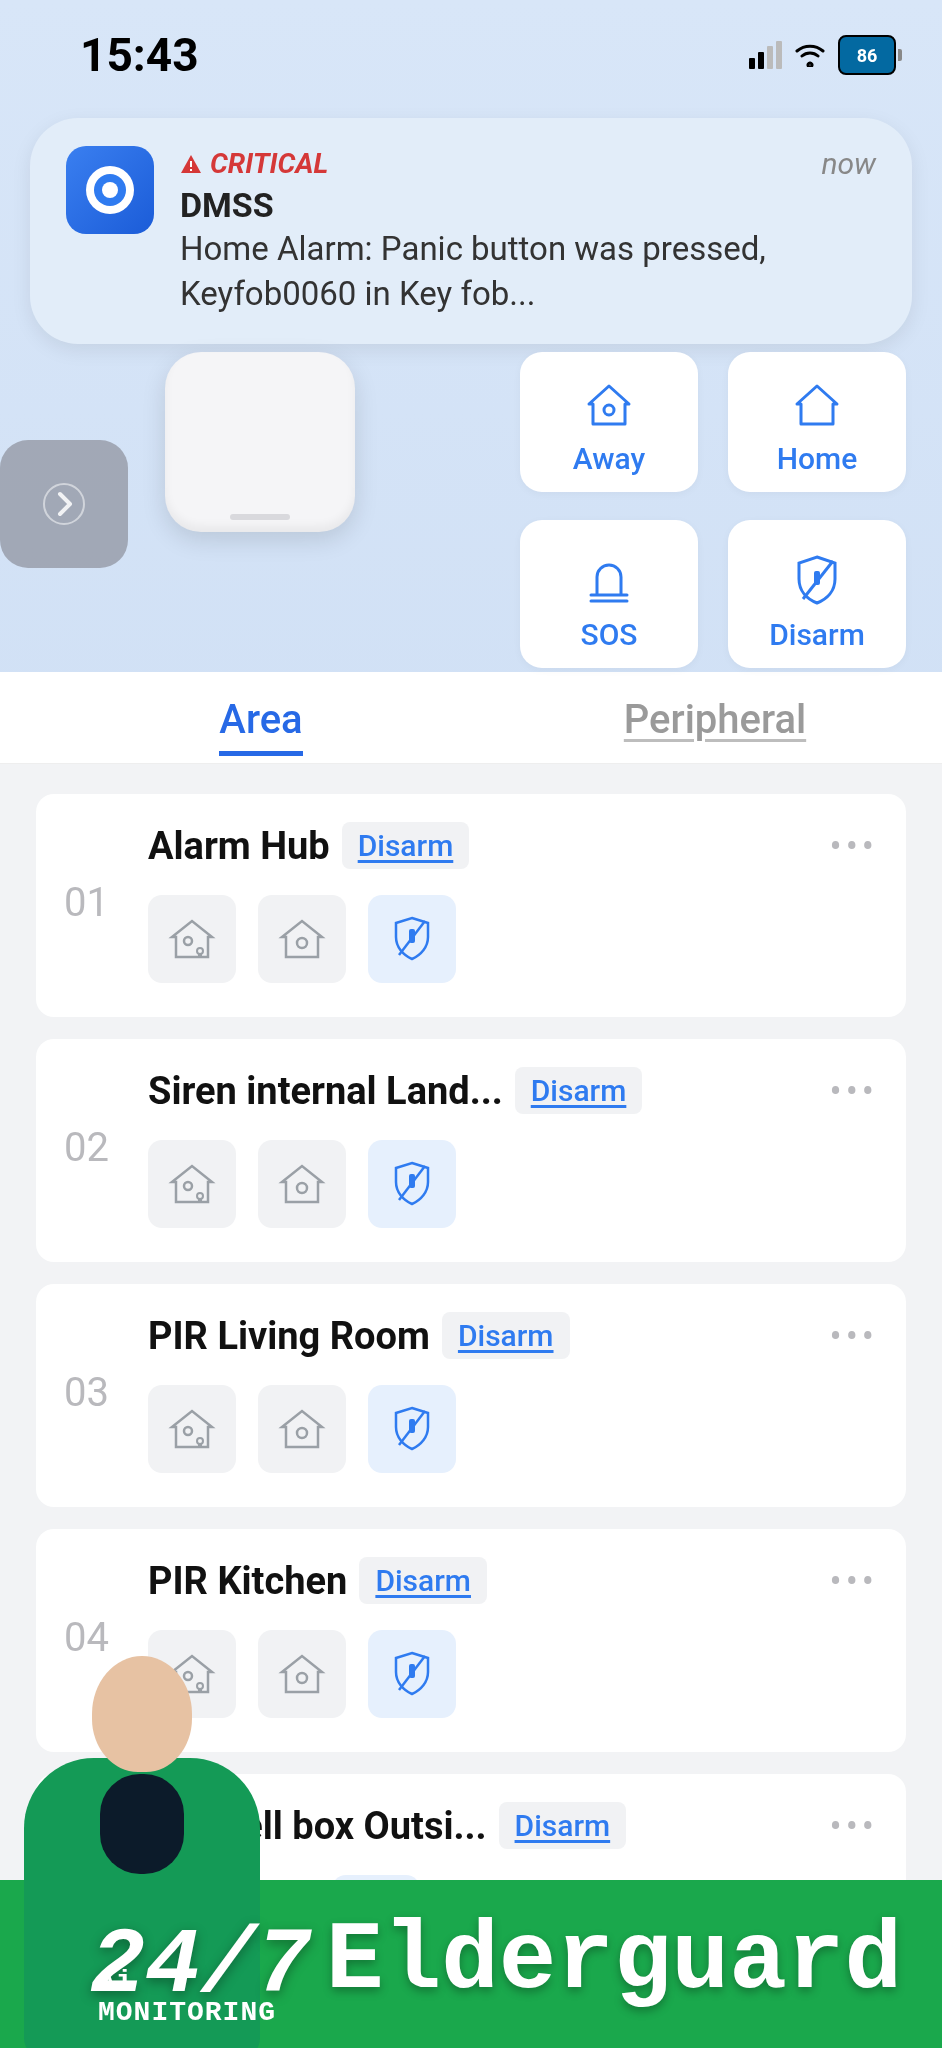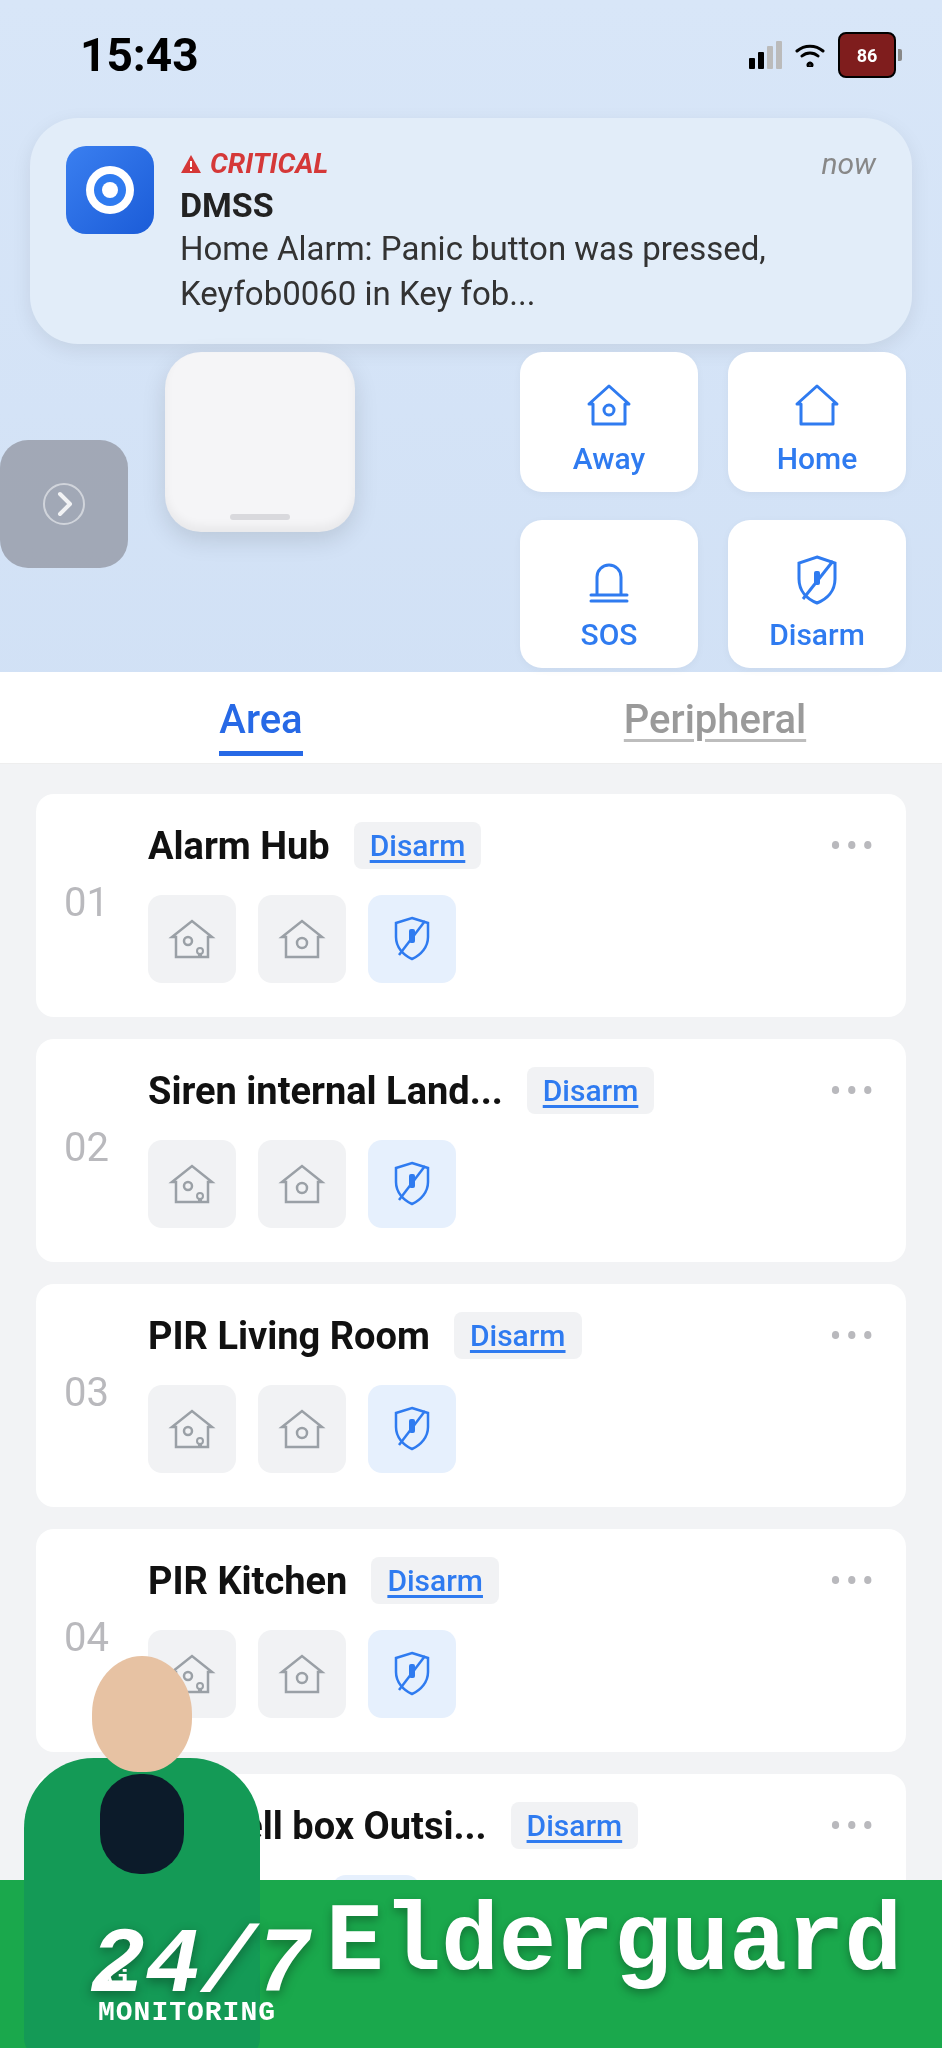--- a/index.html
+++ b/index.html
@@ -24,22 +24,22 @@
 .status-icons { display: flex; align-items: center; gap: 12px; }
 .signal-bars { display: flex; align-items: flex-end; gap: 3px; height: 28px; }
 .signal-bars span { width: 6px; background: #000; border-radius: 1px; }
 .signal-bars span:nth-child(1){ height: 11px; }
 .signal-bars span:nth-child(2){ height: 17px; }
 .signal-bars span:nth-child(3){ height: 23px; background: #bbb; }
 .signal-bars span:nth-child(4){ height: 28px; background: #bbb; }
 .wifi-icon { width: 32px; height: 24px; }
 .battery { display: flex; align-items: center; }
 .battery-body {
-  width: 58px; height: 46px; border: 2px solid #000; border-radius: 8px;
-  background: #7f1d1d; color: #fff; font-size: 18px; font-weight: 700;
+  width: 58px; height: 40px; border: 2px solid #000; border-radius: 8px;
+  background: #0369a1; color: #fff; font-size: 18px; font-weight: 700;
   display: flex; align-items: center; justify-content: center;
 }
 .battery-tip { width: 4px; height: 12px; background: #888; border-radius: 0 2px 2px 0; margin-left: 2px; }
 
 
 .notification {
   margin: 18px 30px;
   background: #e2edf9;
   border-radius: 48px;
   padding: 28px 36px;
@@ -126,21 +126,21 @@
   padding: 28px 28px 34px 28px;
   margin-bottom: 22px;
   display: flex; gap: 28px;
   position: relative;
 }
 .card-index {
   color: #b9b9bd; font-size: 40px; font-weight: 400;
   min-width: 56px; display: flex; align-items: center;
 }
 .card-content { flex: 1; }
-.card-title-row { display: flex; align-items: center; gap: 24px; }
+.card-title-row { display: flex; align-items: center; gap: 12px; }
 .card-title { font-size: 38px; font-weight: 700; color: #111; }
 .badge {
   background: #f1f2f4; color: #2f7bf0; font-size: 30px; font-weight: 500;
   padding: 6px 16px; border-radius: 8px;
   text-decoration: underline; text-underline-offset: 4px;
 }
 .card-actions { display: flex; gap: 22px; margin-top: 26px; }
 .icon-btn {
   width: 88px; height: 88px; border-radius: 14px;
   display: flex; align-items: center; justify-content: center;
@@ -179,21 +179,21 @@
   position: absolute; left: 90px; bottom: 44px;
   color: #fff; font-weight: 900; font-size: 92px; font-style: italic;
   text-shadow: 0 4px 12px rgba(0,0,0,0.35);
   line-height: 0.8;
 }
 .aimon {
   position: absolute; left: 98px; bottom: 20px;
   color: #fff; font-weight: 800; font-size: 28px; letter-spacing: 1px;
 }
 .banner-title {
-  position: absolute; right: 40px; bottom: 50px;
+  position: absolute; right: 40px; bottom: 32px;
   color: #fff; font-size: 96px; font-weight: 800;
   text-shadow: 0 4px 10px rgba(0,0,0,0.3);
 }
 
 svg { display: block; }
 </style>
 </head>
 <body>
 
 <div class="status-bar">

